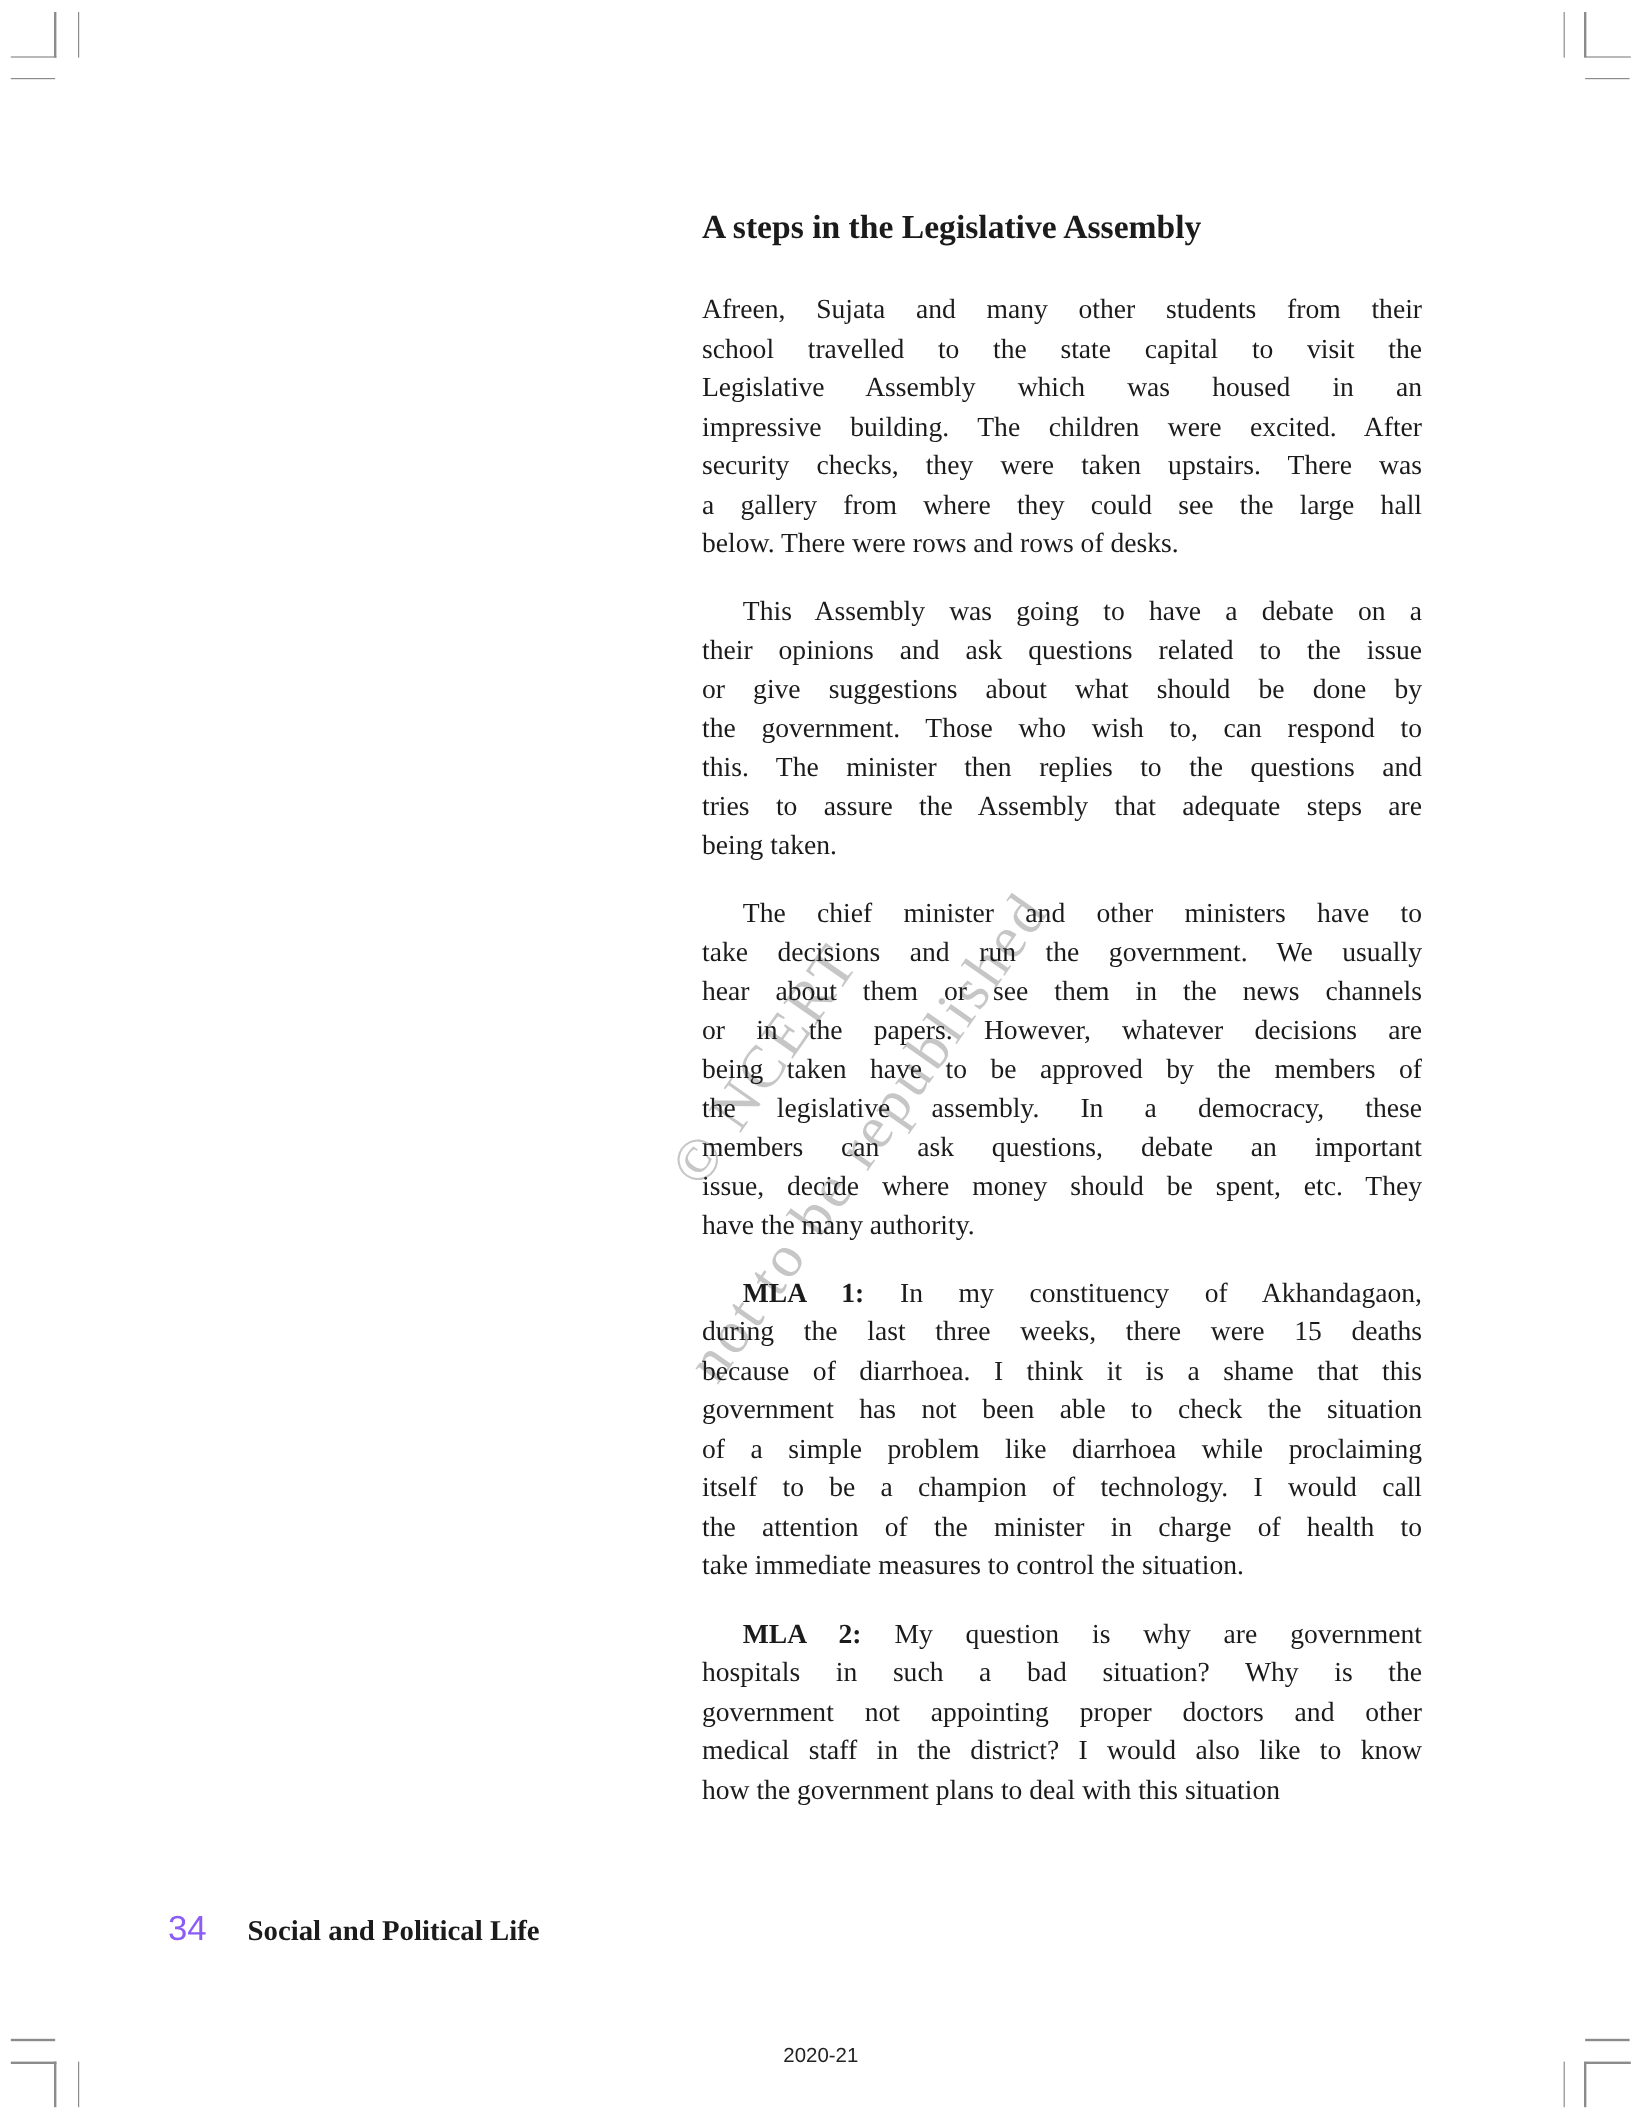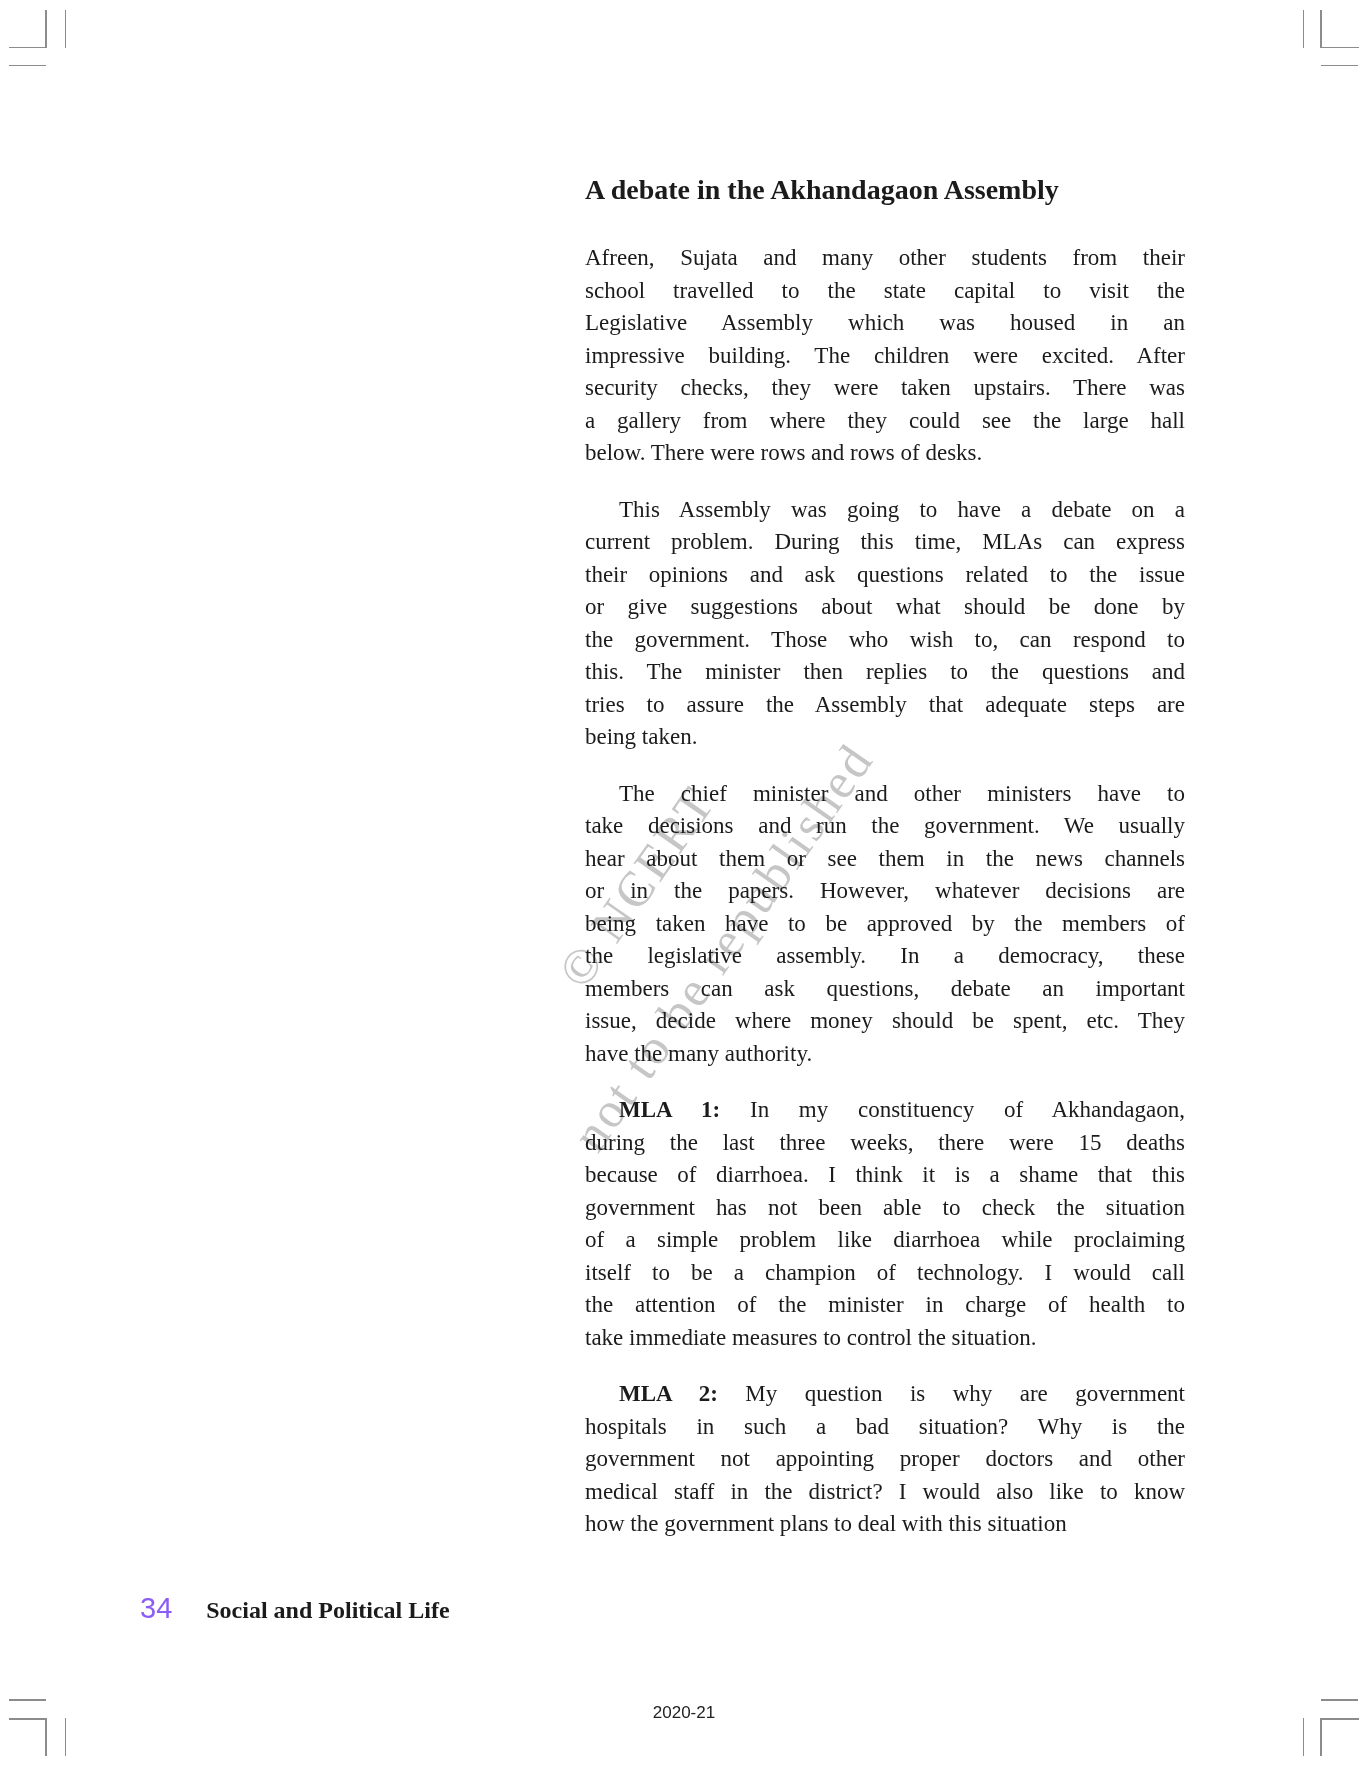--- a/index.html
+++ b/index.html
@@ -132,34 +132,33 @@
   <div class="mark br-ch"></div>
   <div class="mark br-cv"></div>
   <div class="mark br-v2"></div>
 
   <div class="watermark">
     <span class="wm-line">© NCERT</span>
     <span class="wm-line">not to be republished</span>
   </div>
 
   <div class="content">
-    <h1 class="heading">A debate in the Akhandagaon Assembly</h1>
+    <h1 class="heading">A steps in the Legislative Assembly</h1>
     <div id="paragraphs">
         <div class="para">
           <div class="line">Afreen, Sujata and many other students from their</div>
           <div class="line">school travelled to the state capital to visit the</div>
           <div class="line">Legislative Assembly which was housed in an</div>
           <div class="line">impressive building. The children were excited. After</div>
           <div class="line">security checks, they were taken upstairs. There was</div>
           <div class="line">a gallery from where they could see the large hall</div>
           <div class="line last">below. There were rows and rows of desks.</div>
         </div>
         <div class="para">
           <div class="line indent">This Assembly was going to have a debate on a</div>
-          <div class="line">current problem. During this time, MLAs can express</div>
           <div class="line">their opinions and ask questions related to the issue</div>
           <div class="line">or give suggestions about what should be done by</div>
           <div class="line">the government. Those who wish to, can respond to</div>
           <div class="line">this. The minister then replies to the questions and</div>
           <div class="line">tries to assure the Assembly that adequate steps are</div>
           <div class="line last">being taken.</div>
         </div>
         <div class="para">
           <div class="line indent">The chief minister and other ministers have to</div>
           <div class="line">take decisions and run the government. We usually</div>

